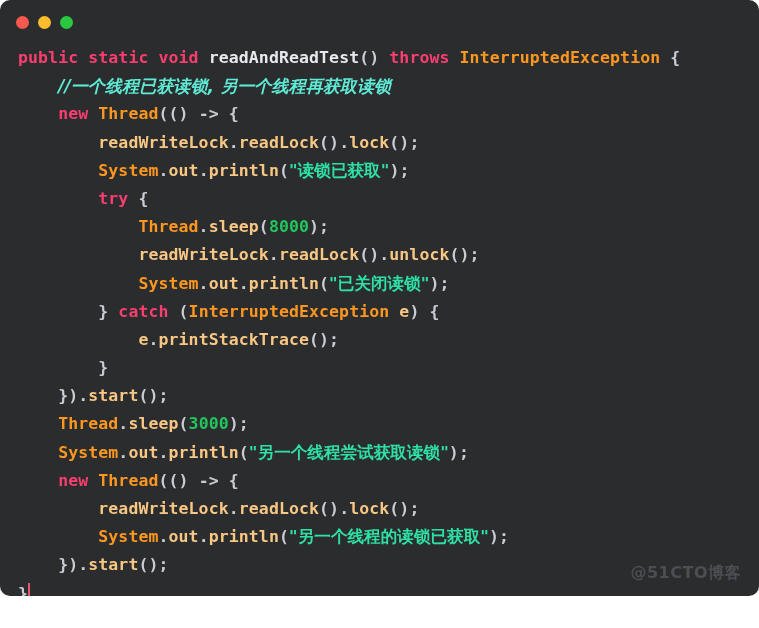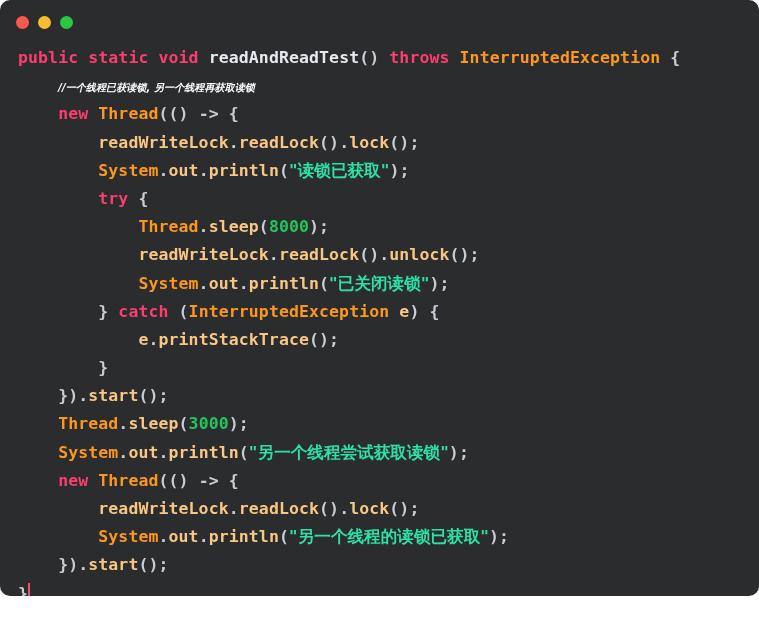--- a/index.html
+++ b/index.html
@@ -57,24 +57,24 @@
 
   
   .kw   { color: #fc3d70; }
   .cls  { color: #fd9720; }
   .num  { color: #22c55e; }
   .id   { color: #f9c784; text-align: center; }
   .str  { color: #2fe0a4; }
   .punct{ color: #c8cdd4; }
   .plain{ color: #e6e9ee; }
   .cmt  {
-    color: #ffffff;
+    color: #5eead4;
     font-style: italic;
     font-family: "DejaVu Sans", "Liberation Sans", sans-serif;
-    font-size: 10px;
+    font-size: 17px;
   }
   .cjk  { font-family: "DejaVu Sans", "Liberation Sans", sans-serif; }
 
   
   .caret {
     display: inline-block;
     width: 2px;
     height: 20px;
     background: #e8556d;
     vertical-align: -4px;
@@ -99,14 +99,15 @@
 <div id="window" style="background: rgb(42, 44, 46);">
 
   <div id="titlebar">
     <span class="dot" style="background: rgb(249, 88, 79);"></span>
     <span class="dot" style="background: rgb(251, 188, 46);"></span>
     <span class="dot" style="background: rgb(42, 200, 65);"></span>
   </div>
 
   <div id="code"><div class="line"><span class="kw">public</span><span class="plain"> </span><span class="kw">static</span><span class="plain"> </span><span class="kw">void</span><span class="plain"> </span><span class="plain">readAndReadTest</span><span class="punct">() </span><span class="kw">throws</span><span class="plain"> </span><span class="cls">InterruptedException</span><span class="punct"> {</span></div><div class="line"><span>    </span><span class="cmt">//一个线程已获读锁, 另一个线程再获取读锁</span></div><div class="line"><span>    </span><span class="kw">new</span><span class="plain"> </span><span class="cls">Thread</span><span class="punct">(() -&gt; {</span></div><div class="line"><span>        </span><span class="id">readWriteLock</span><span class="punct">.</span><span class="id">readLock</span><span class="punct">().</span><span class="id">lock</span><span class="punct">();</span></div><div class="line"><span>        </span><span class="cls">System</span><span class="punct">.</span><span class="id">out</span><span class="punct">.</span><span class="id">println</span><span class="punct">(</span><span class="str cjk">"读锁已获取"</span><span class="punct">);</span></div><div class="line"><span>        </span><span class="kw">try</span><span class="punct"> {</span></div><div class="line"><span>            </span><span class="cls">Thread</span><span class="punct">.</span><span class="id">sleep</span><span class="punct">(</span><span class="num">8000</span><span class="punct">);</span></div><div class="line"><span>            </span><span class="id">readWriteLock</span><span class="punct">.</span><span class="id">readLock</span><span class="punct">().</span><span class="id">unlock</span><span class="punct">();</span></div><div class="line"><span>            </span><span class="cls">System</span><span class="punct">.</span><span class="id">out</span><span class="punct">.</span><span class="id">println</span><span class="punct">(</span><span class="str cjk">"已关闭读锁"</span><span class="punct">);</span></div><div class="line"><span>        </span><span class="punct">} </span><span class="kw">catch</span><span class="punct"> (</span><span class="cls">InterruptedException</span><span class="punct"> </span><span class="id">e</span><span class="punct">) {</span></div><div class="line"><span>            </span><span class="id">e</span><span class="punct">.</span><span class="id">printStackTrace</span><span class="punct">();</span></div><div class="line"><span>        </span><span class="punct">}</span></div><div class="line"><span>    </span><span class="punct">}).</span><span class="id">start</span><span class="punct">();</span></div><div class="line"><span>    </span><span class="cls">Thread</span><span class="punct">.</span><span class="id">sleep</span><span class="punct">(</span><span class="num">3000</span><span class="punct">);</span></div><div class="line"><span>    </span><span class="cls">System</span><span class="punct">.</span><span class="id">out</span><span class="punct">.</span><span class="id">println</span><span class="punct">(</span><span class="str cjk">"另一个线程尝试获取读锁"</span><span class="punct">);</span></div><div class="line"><span>    </span><span class="kw">new</span><span class="plain"> </span><span class="cls">Thread</span><span class="punct">(() -&gt; {</span></div><div class="line"><span>        </span><span class="id">readWriteLock</span><span class="punct">.</span><span class="id">readLock</span><span class="punct">().</span><span class="id">lock</span><span class="punct">();</span></div><div class="line"><span>        </span><span class="cls">System</span><span class="punct">.</span><span class="id">out</span><span class="punct">.</span><span class="id">println</span><span class="punct">(</span><span class="str cjk">"另一个线程的读锁已获取"</span><span class="punct">);</span></div><div class="line"><span>    </span><span class="punct">}).</span><span class="id">start</span><span class="punct">();</span></div><div class="line"><span class="punct">}</span><span class="caret" style="background: rgb(232, 85, 109);"></span></div></div>
 
+  <div id="watermark" style="color: rgb(75, 78, 83);">@51CTO博客</div>
 
 </div>
 
 </body></html>

